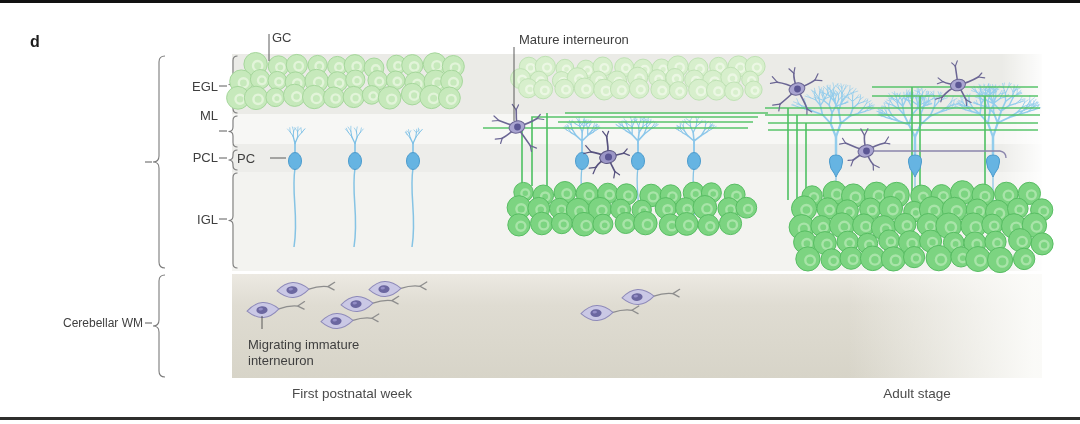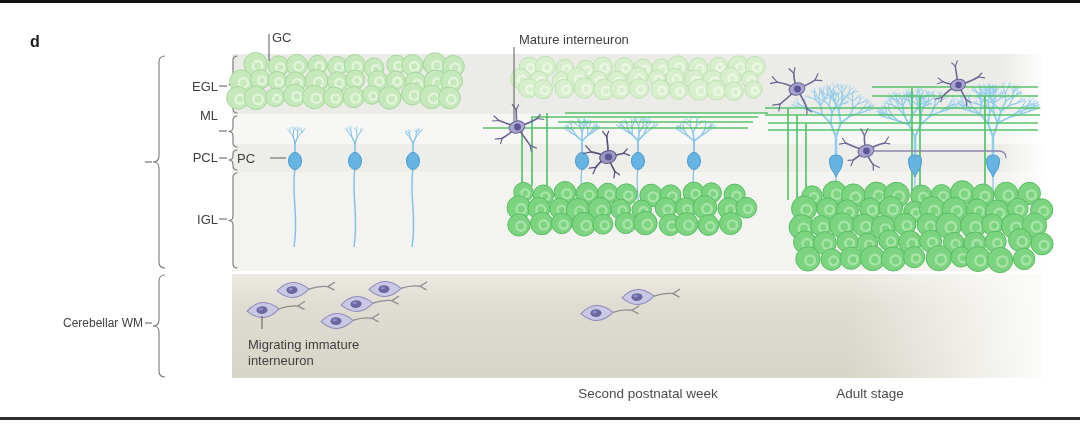--- a/index.html
+++ b/index.html
@@ -15,21 +15,21 @@
   .region-wm{left:43px;top:315px;width:100px;font-size:12px;white-space:nowrap;text-align:right;}
   .layer-egl{left:178px;top:79px;width:40px;}
   .layer-ml{left:178px;top:108px;width:40px;}
   .layer-pcl{left:178px;top:150px;width:40px;}
   .layer-igl{left:178px;top:212px;width:40px;}
   .callout-gc{left:272px;top:30px;}
   .callout-mi{left:519px;top:32px;}
   .callout-pc{left:237px;top:151px;width:30px;}
   .callout-migr{left:248px;top:329px;width:140px;margin-top:8px;}
   .stagelbl{position:absolute;top:386px;width:200px;text-align:center;font-size:13.5px;color:#4b4b4b;}
-  .stage1{left:252px;} .stage2{left:548px;} .stage3{left:770px;}
+  .stage1{left:252px;} .stage2{left:548px;} .stage3{left:817px;}
   .cortex-bg{left:232px;top:54px;width:810px;height:217px;background:#f4f4f1;}
   .band{position:absolute;left:0;width:810px;}
   .band-egl{top:0;height:60px;background:#ebebe7;}
   .band-ml{top:60px;height:30px;background:#f7f7f5;}
   .band-pcl{top:90px;height:28px;background:#ededea;}
   .band-igl{top:118px;height:99px;background:#f3f3f0;}
   .cortex-fade{position:absolute;left:0;top:0;width:810px;height:217px;
     background:linear-gradient(90deg,rgba(255,255,255,0) 95%,rgba(255,255,255,.9) 100%);}
   .wm-bg{left:232px;top:274px;width:810px;height:104px;
     background:linear-gradient(90deg,rgba(252,252,250,0) 76%,rgba(252,252,250,.95) 99%),
@@ -666,15 +666,15 @@
   <div class="lbl lbl-r layer-egl">EGL</div>
   <div class="lbl lbl-r layer-ml">ML</div>
   <div class="lbl lbl-r layer-pcl">PCL</div>
   <div class="lbl lbl-r layer-igl">IGL</div>
 
   <div class="lbl callout-gc">GC</div>
   <div class="lbl callout-mi">Mature interneuron</div>
   <div class="lbl callout-pc">PC</div>
   <div class="lbl callout-migr">Migrating immature interneuron</div>
 
-  <div class="stagelbl stage2">Second postnatal week</div>
+  <div class="stagelbl stage1">First postnatal week</div>
   <div class="stagelbl stage3">Adult stage</div>
 </div>
 
 </body></html>

